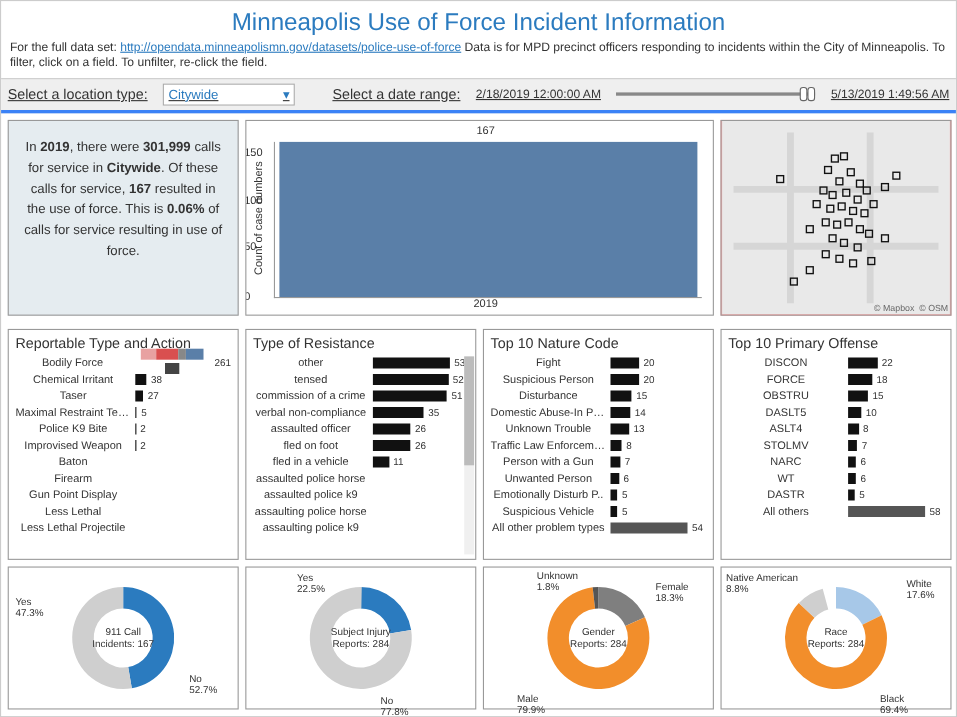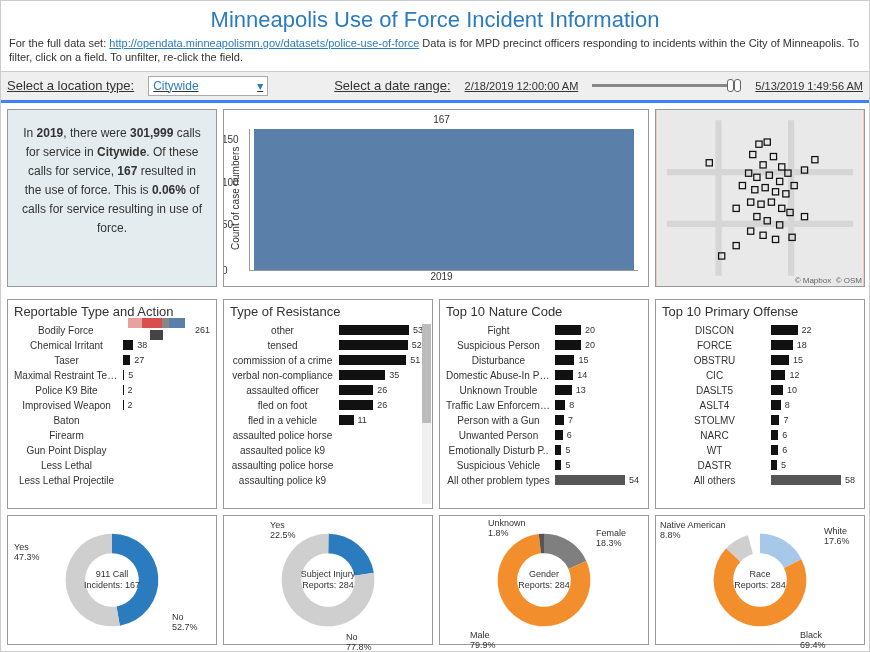--- a/index.html
+++ b/index.html
@@ -60,21 +60,21 @@
   <div class="subtext">
     <span>For the full data set: </span><a>http://opendata.minneapolismn.gov/datasets/police-use-of-force</a><span>  Data is for MPD precinct officers responding to incidents within the City of Minneapolis.  To filter, click on a field.  To unfilter, re-click the field.</span>
   </div>
 
   <div class="filterbar">
     <span class="lbl">Select a location type:</span>
     <div class="select">
       <span>Citywide</span>
       <span>▾</span>
     </div>
-    <span class="lbl" style="margin-left:52px">Select a date range:</span>
+    <span class="lbl" style="margin-left:20px">Select a date range:</span>
     <span>2/18/2019 12:00:00 AM</span>
     <div class="slider">
       <div class="track">
         <div class="handles">
           <div class="handle"></div>
           <div class="handle"></div>
         </div>
       </div>
     </div>
     <span>5/13/2019 1:49:56 AM</span>
@@ -327,25 +327,20 @@
             <div class="cat-lbl">FORCE</div>
             <div class="cat-bar" style="width: 21.7241px;"></div>
             <div class="cat-val">18</div>
           </div>
           <div class="cat-row">
             <div class="cat-lbl">OBSTRU</div>
             <div class="cat-bar" style="width: 18.1034px;"></div>
             <div class="cat-val">15</div>
           </div>
           <div class="cat-row">
-            <div class="cat-lbl">CIC</div>
-            <div class="cat-bar" style="width: 14.4828px;"></div>
-            <div class="cat-val">12</div>
-          </div>
-          <div class="cat-row">
             <div class="cat-lbl">DASLT5</div>
             <div class="cat-bar" style="width: 12.069px;"></div>
             <div class="cat-val">10</div>
           </div>
           <div class="cat-row">
             <div class="cat-lbl">ASLT4</div>
             <div class="cat-bar" style="width: 9.65517px;"></div>
             <div class="cat-val">8</div>
           </div>
           <div class="cat-row">

